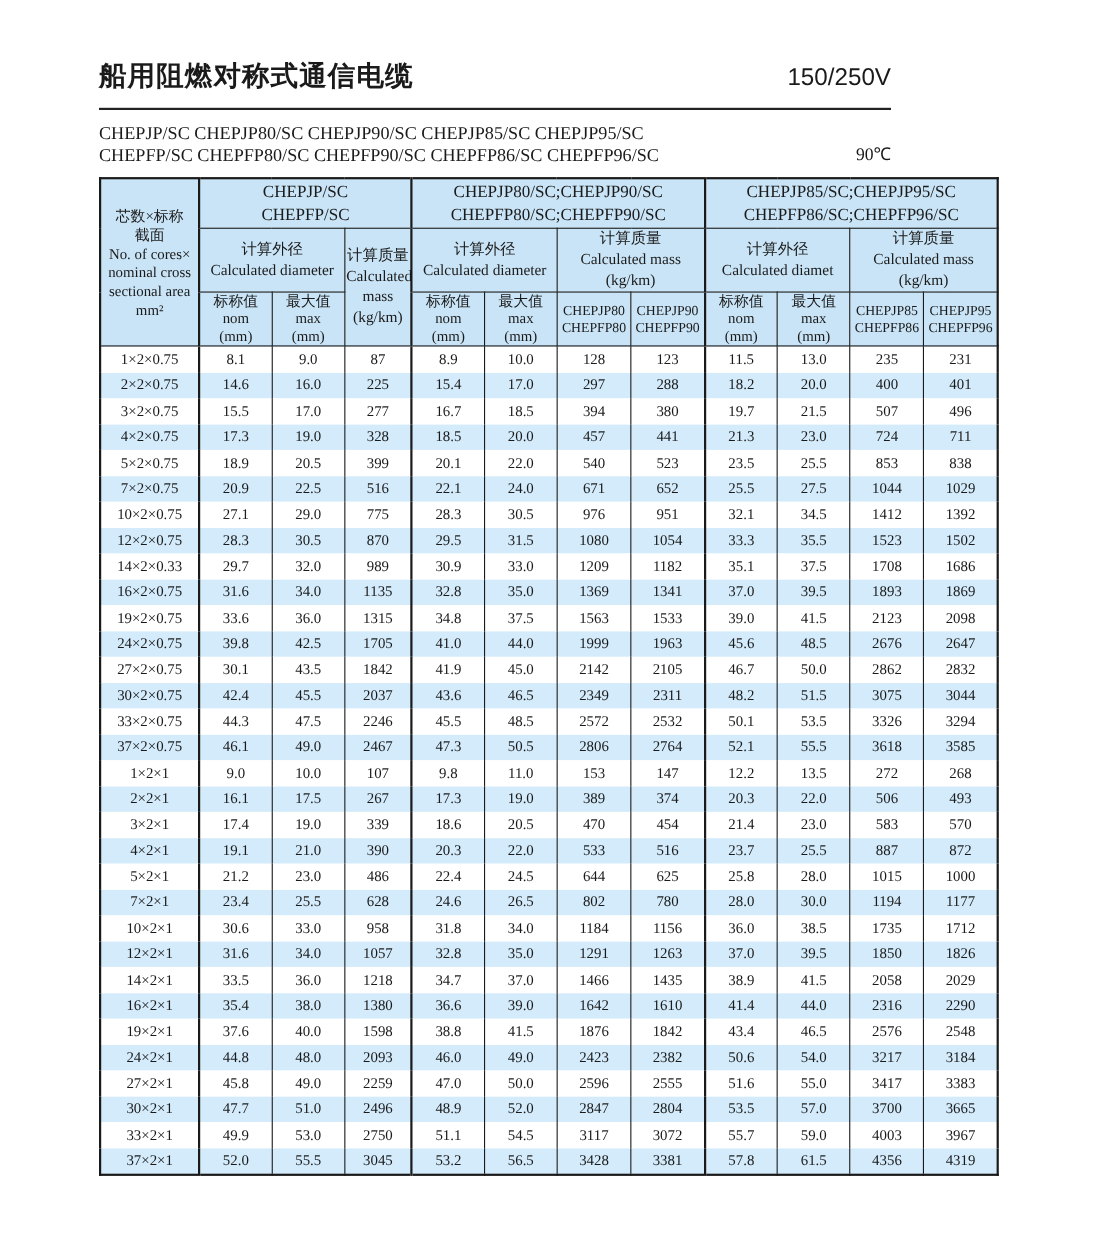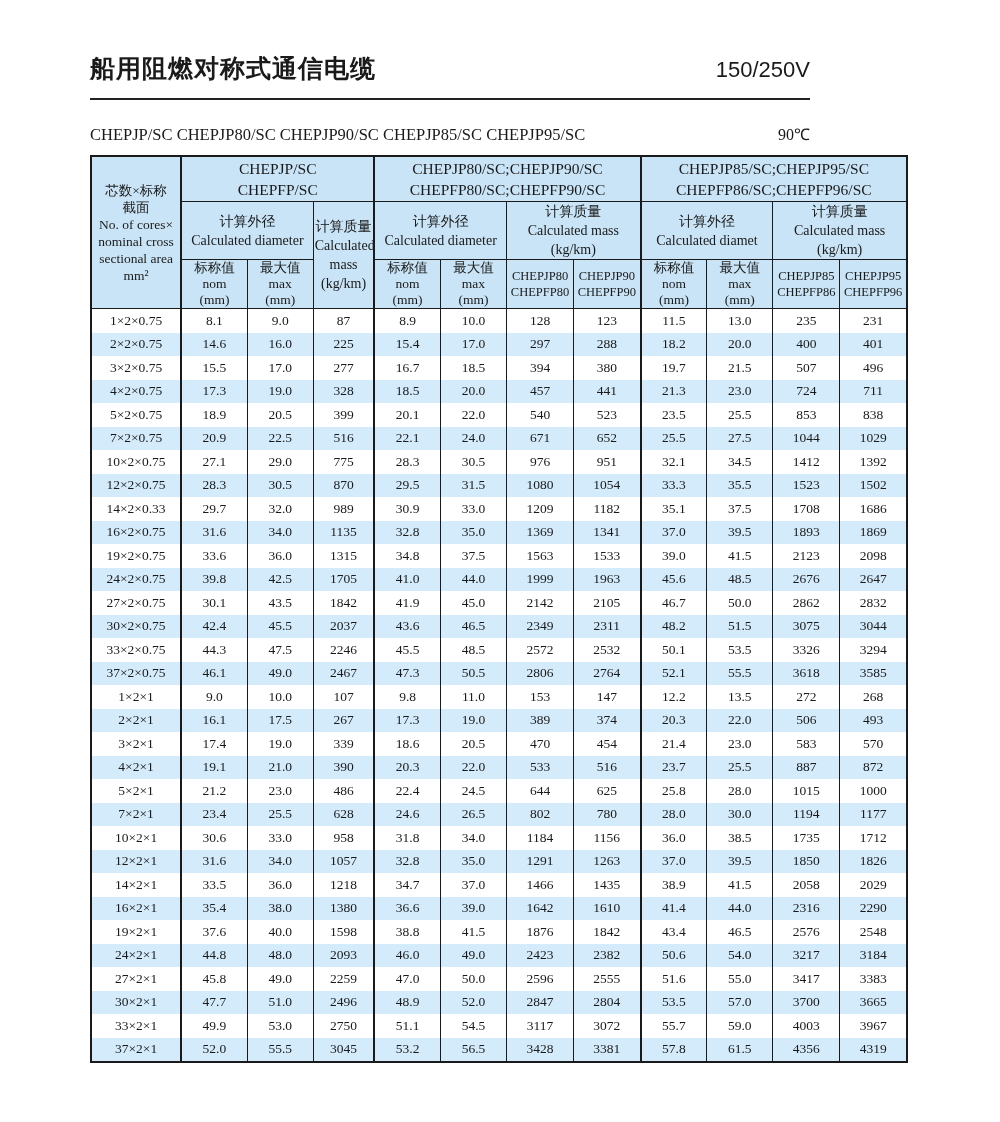--- a/index.html
+++ b/index.html
@@ -44,21 +44,21 @@
     font-weight: 700;
     font-size: 21px;
     margin: 7px 0 0 0;
   }
   .divider {
     border: none;
     border-top: 2px solid #222;
     margin: 13px 0 0 0;
   }
   .models-row {
-    margin-top: 25px;
+    margin-top: 11px;
     display: flex;
     justify-content: space-between;
     align-items: flex-end;
   }
   .models div {
     font-size: 16.5px;
     line-height: 20px;
     white-space: pre-line;
   }
   .temperature {
@@ -133,20 +133,21 @@
 
   <div class="title-row">
     <h1 class="title-zh">船用阻燃对称式通信电缆</h1>
     <div class="voltage">150/250V</div>
   </div>
   <hr class="divider">
 
   <div class="models-row">
     <div class="models">
       <div>CHEPJP/SC CHEPJP80/SC CHEPJP90/SC CHEPJP85/SC CHEPJP95/SC</div>
+      <div>CHEPFP/SC CHEPFP80/SC CHEPFP90/SC CHEPFP86/SC CHEPFP96/SC</div>
     </div>
     <div class="temperature">90℃</div>
   </div>
 
   <table class="spec">
     <colgroup>
       <col style="width:90px">
       <col style="width:66px">
         <col style="width:66px">
         <col style="width:61px">

